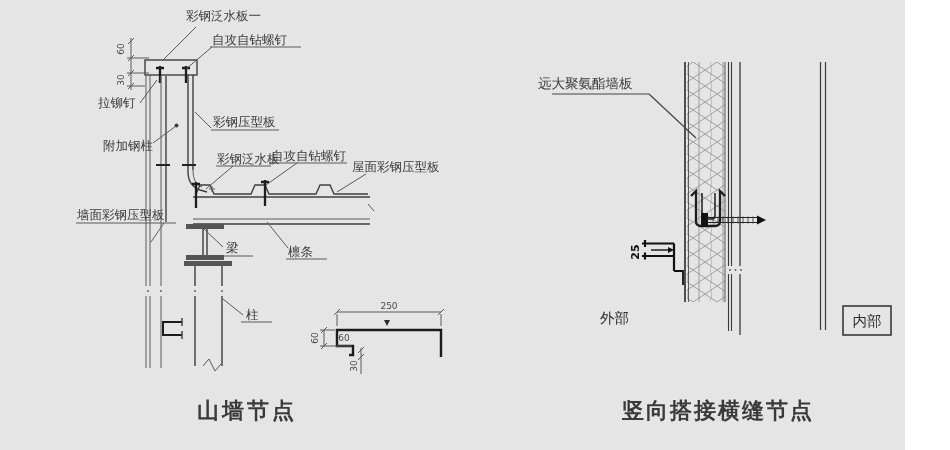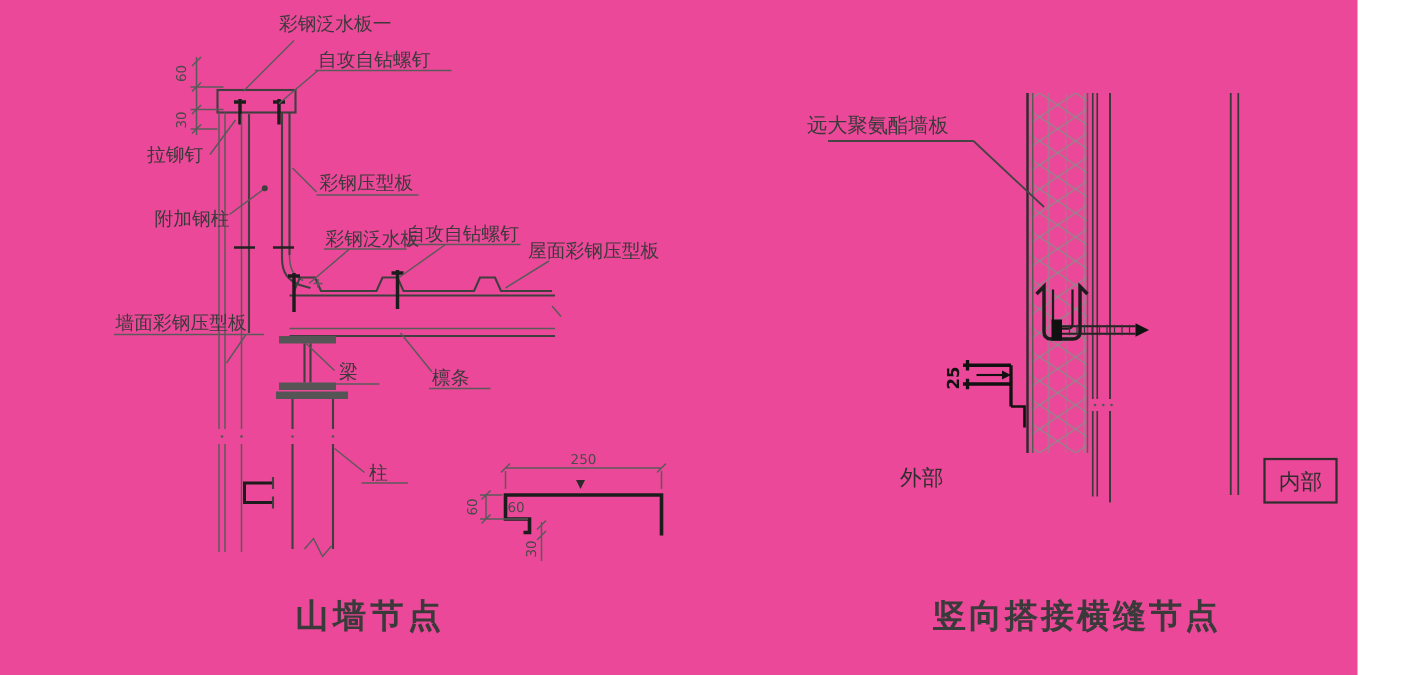--- a/index.html
+++ b/index.html
@@ -1,16 +1,16 @@
 <!DOCTYPE html>
 <html><head>
 <meta charset="utf-8">
 <style>
   html,body{margin:0;padding:0;background:#ffffff;}
-  #canvas{position:relative;width:905px;height:450px;background:#ec4899;overflow:hidden;
+  #canvas{position:relative;width:905px;height:450px;background:#e5e5e5;overflow:hidden;
           font-family:"DejaVu Sans","Liberation Sans",sans-serif;}
   svg{position:absolute;top:0;left:0;}
   #svg-right{left:475px;}
   text{font-family:"DejaVu Sans","Liberation Sans",sans-serif;fill:#3a3a3a;}
   .lbl{font-size:12.5px;}
   .dim{font-size:9px;fill:#4a4a4a;}
   .cap{font-size:22px;font-weight:bold;letter-spacing:3px;}
   .thin{stroke:#5a5a5a;stroke-width:1;fill:none;}
   .lt{stroke:#8a8a8a;stroke-width:0.8;fill:none;}
   .med{stroke:#3f3f3f;stroke-width:1.4;fill:none;}

